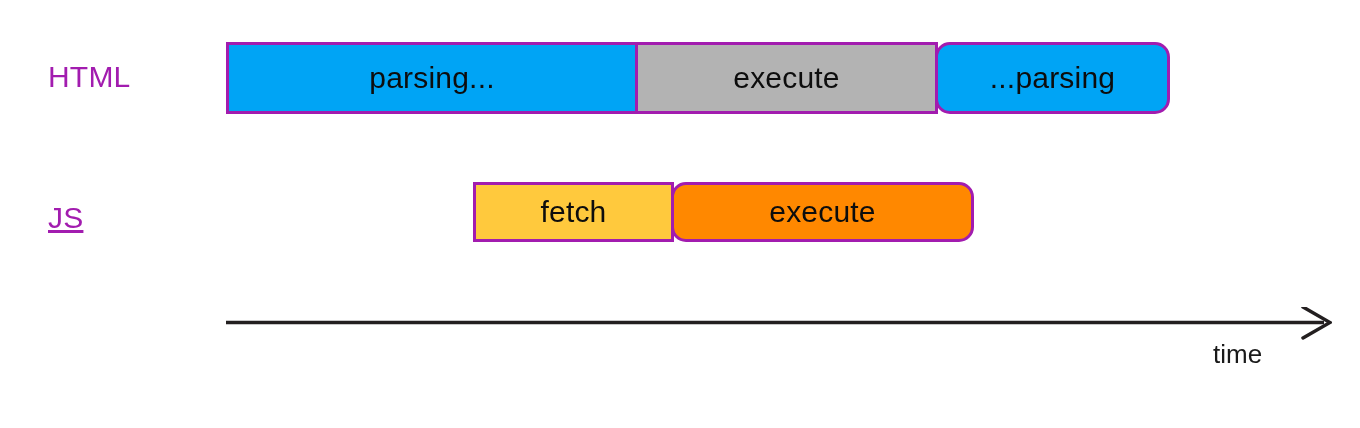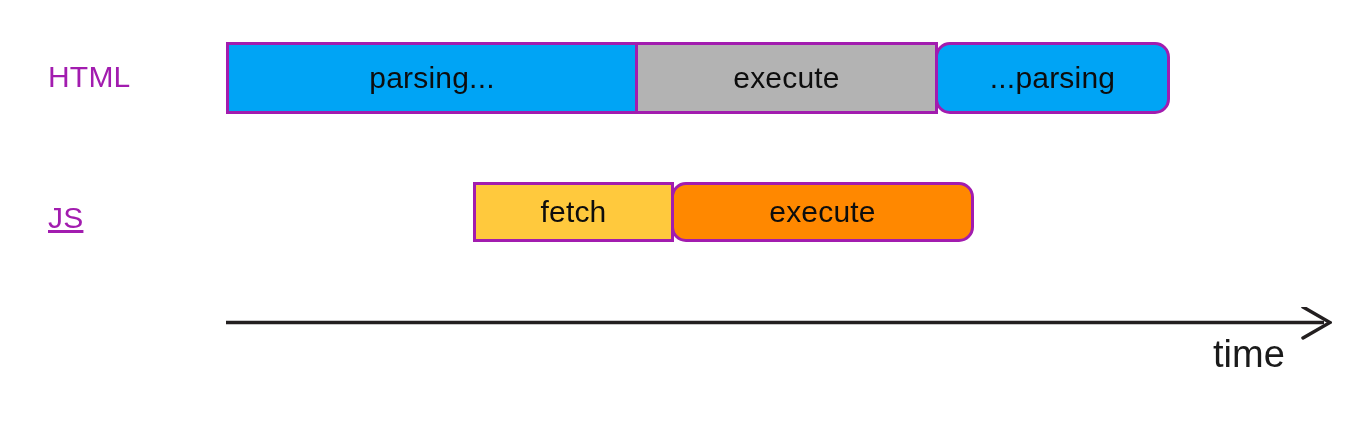--- a/index.html
+++ b/index.html
@@ -77,21 +77,21 @@
     top: 307px;
     width: 1106px;
     height: 32px;
   }
   #axis svg { display: block; }
 
   #label-time {
     position: absolute;
     left: 1213px;
     top: 339px;
-    font-size: 38px;
+    font-size: 26px;
     line-height: 30px;
     color: #1a1a1a;
     white-space: nowrap;
   }
 </style>
 </head>
 <body>
 
 <div id="canvas">
 

